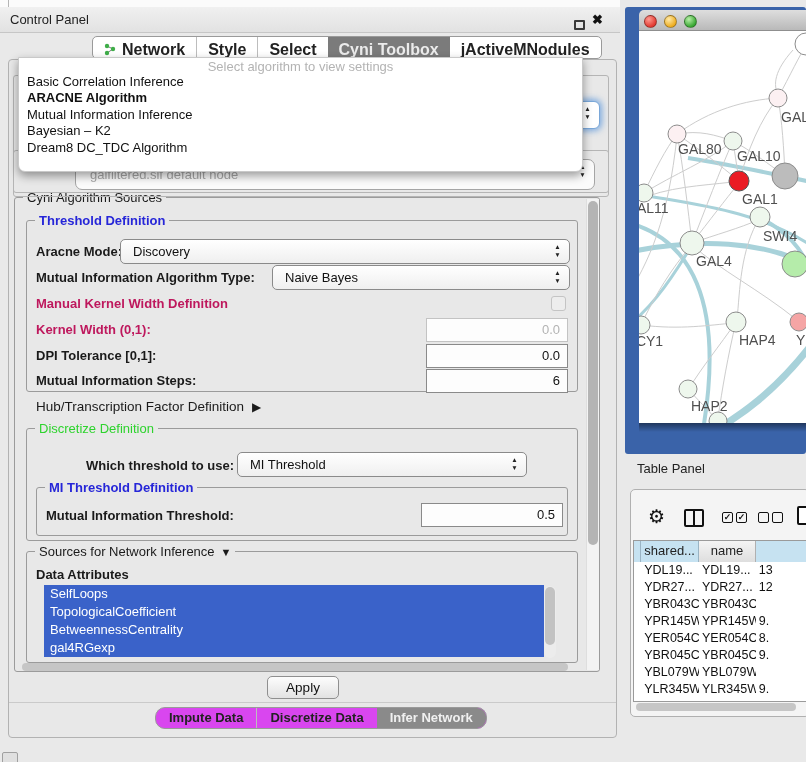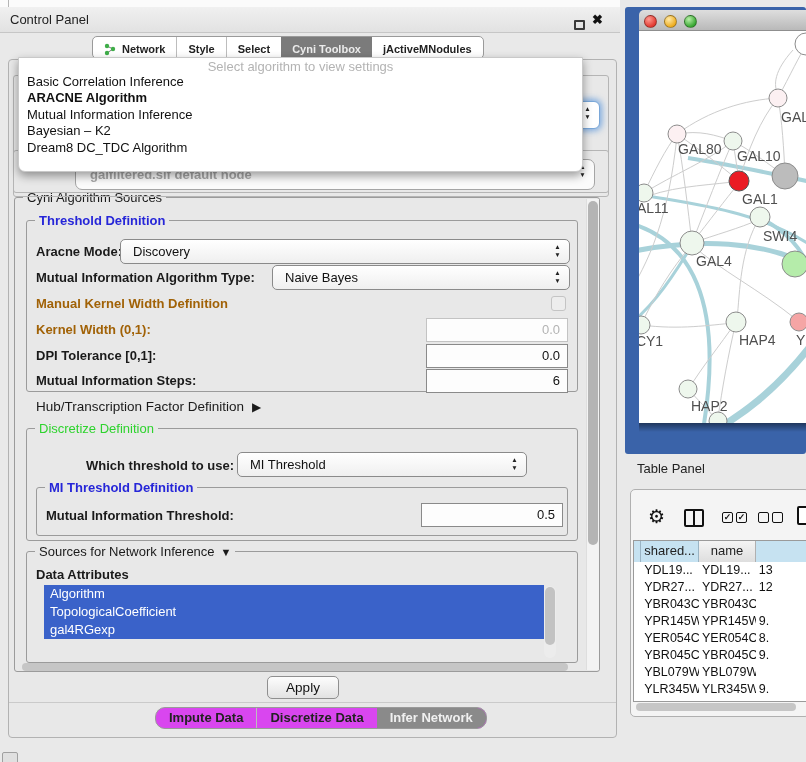--- a/index.html
+++ b/index.html
@@ -17,48 +17,48 @@
   #float-icon{left:574px;top:13px;width:11px;height:10px;border:2px solid #3a3a3a;border-radius:1px;}
   #close-icon{left:592px;top:5px;font-size:13px;font-weight:bold;color:#111;line-height:16px;}
 
   
   #cp-body{left:8px;top:59px;width:609px;height:679px;background:#e8e8e8;
     border:1px solid #b2b2b2;border-radius:4px;}
 
   
   #top-tabs{left:92px;top:36px;height:23px;display:flex;background:#fff;border:1px solid #9a9a9a;
     border-radius:5px;overflow:hidden;z-index:5;}
-  .ttab{padding:12px 11px;line-height:21px;font-size:11px;font-weight:bold;color:#222;white-space:nowrap;
+  .ttab{padding:12px 11px;line-height:21px;font-size:16px;font-weight:bold;color:#222;white-space:nowrap;
     display:flex;align-items:center;gap:5px;}
   .ttab + .ttab{border-left:1px solid #bdbdbd;}
   .ttab.selected{background:var(--tab-selected,#7b7b7b);color:#ececec;border-left:none;}
   .ttab.selected + .ttab{border-left:none;}
 
   
   .group{position:absolute;border:1px solid #9b9b9b;border-radius:3px;}
   .legend{position:absolute;top:-8px;left:8px;background:#e8e8e8;padding:0 4px;font-size:13px;line-height:15px;}
   .legend.blue{color:var(--title-blue,#2626d8);font-weight:bold;}
   .legend.green{color:var(--title-green,#2ed32e);}
   #bg-group1{left:13px;top:75px;width:596px;height:118px;border-color:#b5b5b5;z-index:1;}
   #bg-combo1{left:95px;top:101px;width:505px;height:28px;background:#fff;border:1px solid #7aa7d8;
     border-radius:6px;box-shadow:0 0 6px 2px rgba(90,150,220,.75);z-index:1;}
   #bg-group2{left:13px;top:150px;width:596px;height:47px;border-color:#b5b5b5;z-index:1;}
   #bg-combo2{left:75px;top:159px;width:520px;height:31px;background:#fbfbfb;border:1px solid #a5a5a5;
-    border-radius:7px;z-index:1;font-size:13px;color:#a8a8a8;line-height:29px;padding-left:14px;font-weight:bold;}
+    border-radius:7px;z-index:1;font-size:13px;color:#a8a8a8;line-height:29px;padding-left:14px;}
 
   
   #popup{left:18px;top:57px;width:565px;height:115px;background:#fff;border:1px solid #c9c9c9;
     border-radius:0 0 7px 7px;box-shadow:0 4px 10px rgba(0,0,0,.38);z-index:6;}
   #popup-prompt{height:15px;line-height:15px;text-align:center;color:#b3b3b3;font-size:13px;margin-top:1px;}
   .pitem{height:16.4px;line-height:16.4px;padding-left:8px;font-size:13px;color:#111;white-space:nowrap;}
   .pitem.bold{font-weight:bold;}
 
   
   .lbl{position:absolute;font-size:13px;font-weight:bold;color:#1a1a1a;white-space:nowrap;}
-  .lbl.dis{color:#a16207;}
+  .lbl.dis{color:#be185d;}
   .field{position:absolute;height:24px;background:#fdfdfd;border:1px solid #8a8a8a;font-size:13px;
     line-height:22px;text-align:right;padding:0 7px;color:#111;}
   .field.dis{border-color:#c3c3c3;color:#b3b3b3;}
   .combo{position:absolute;height:25px;border:1px solid #8a8a8a;border-radius:5px;
     background:linear-gradient(#ffffff,#efefef);font-size:13px;line-height:23px;padding-left:12px;color:#111;}
   .arrows{position:absolute;right:7px;top:3px;width:9px;font-size:6.5px;line-height:8px;color:#222;text-align:center;}
   .arrows::before{content:"▲";display:block;}
   .arrows::after{content:"▼";display:block;}
   #settings{left:14px;top:197px;width:586px;height:475px;border-color:#9b9b9b;}
   #vscroll{left:586px;top:199px;width:13px;height:471px;background:#f3f3f3;border-left:1px solid #dedede;}
@@ -217,22 +217,23 @@
     <span class="legend blue">MI Threshold Definition</span>
   </div>
   <span class="lbl" style="left:46px;top:508px;">Mutual Information Threshold:</span>
   <div class="field" style="left:421px;top:503px;width:142px;">0.5</div>
 
   <div class="group" id="src-group">
     <span class="legend"><span>Sources for Network Inference</span><span id="src-arrow">▼</span></span>
   </div>
   <span class="lbl" style="left:36px;top:567px;">Data Attributes</span>
   <div class="abs" id="attr-list">
-      <div class="attr-item">Algorithm</div>
+      <div class="attr-item">SelfLoops</div>
       <div class="attr-item">TopologicalCoefficient</div>
+      <div class="attr-item">BetweennessCentrality</div>
       <div class="attr-item">gal4RGexp</div>
     </div>
   <div class="abs" id="attr-vscroll"></div>
   <div class="abs" id="attr-vthumb"></div>
   <div class="abs" id="hscroll1"></div>
 
   <div class="abs" id="apply">Apply</div>
   <div class="abs" id="divider"></div>
 
   <div class="abs" id="bottom-tabs">

